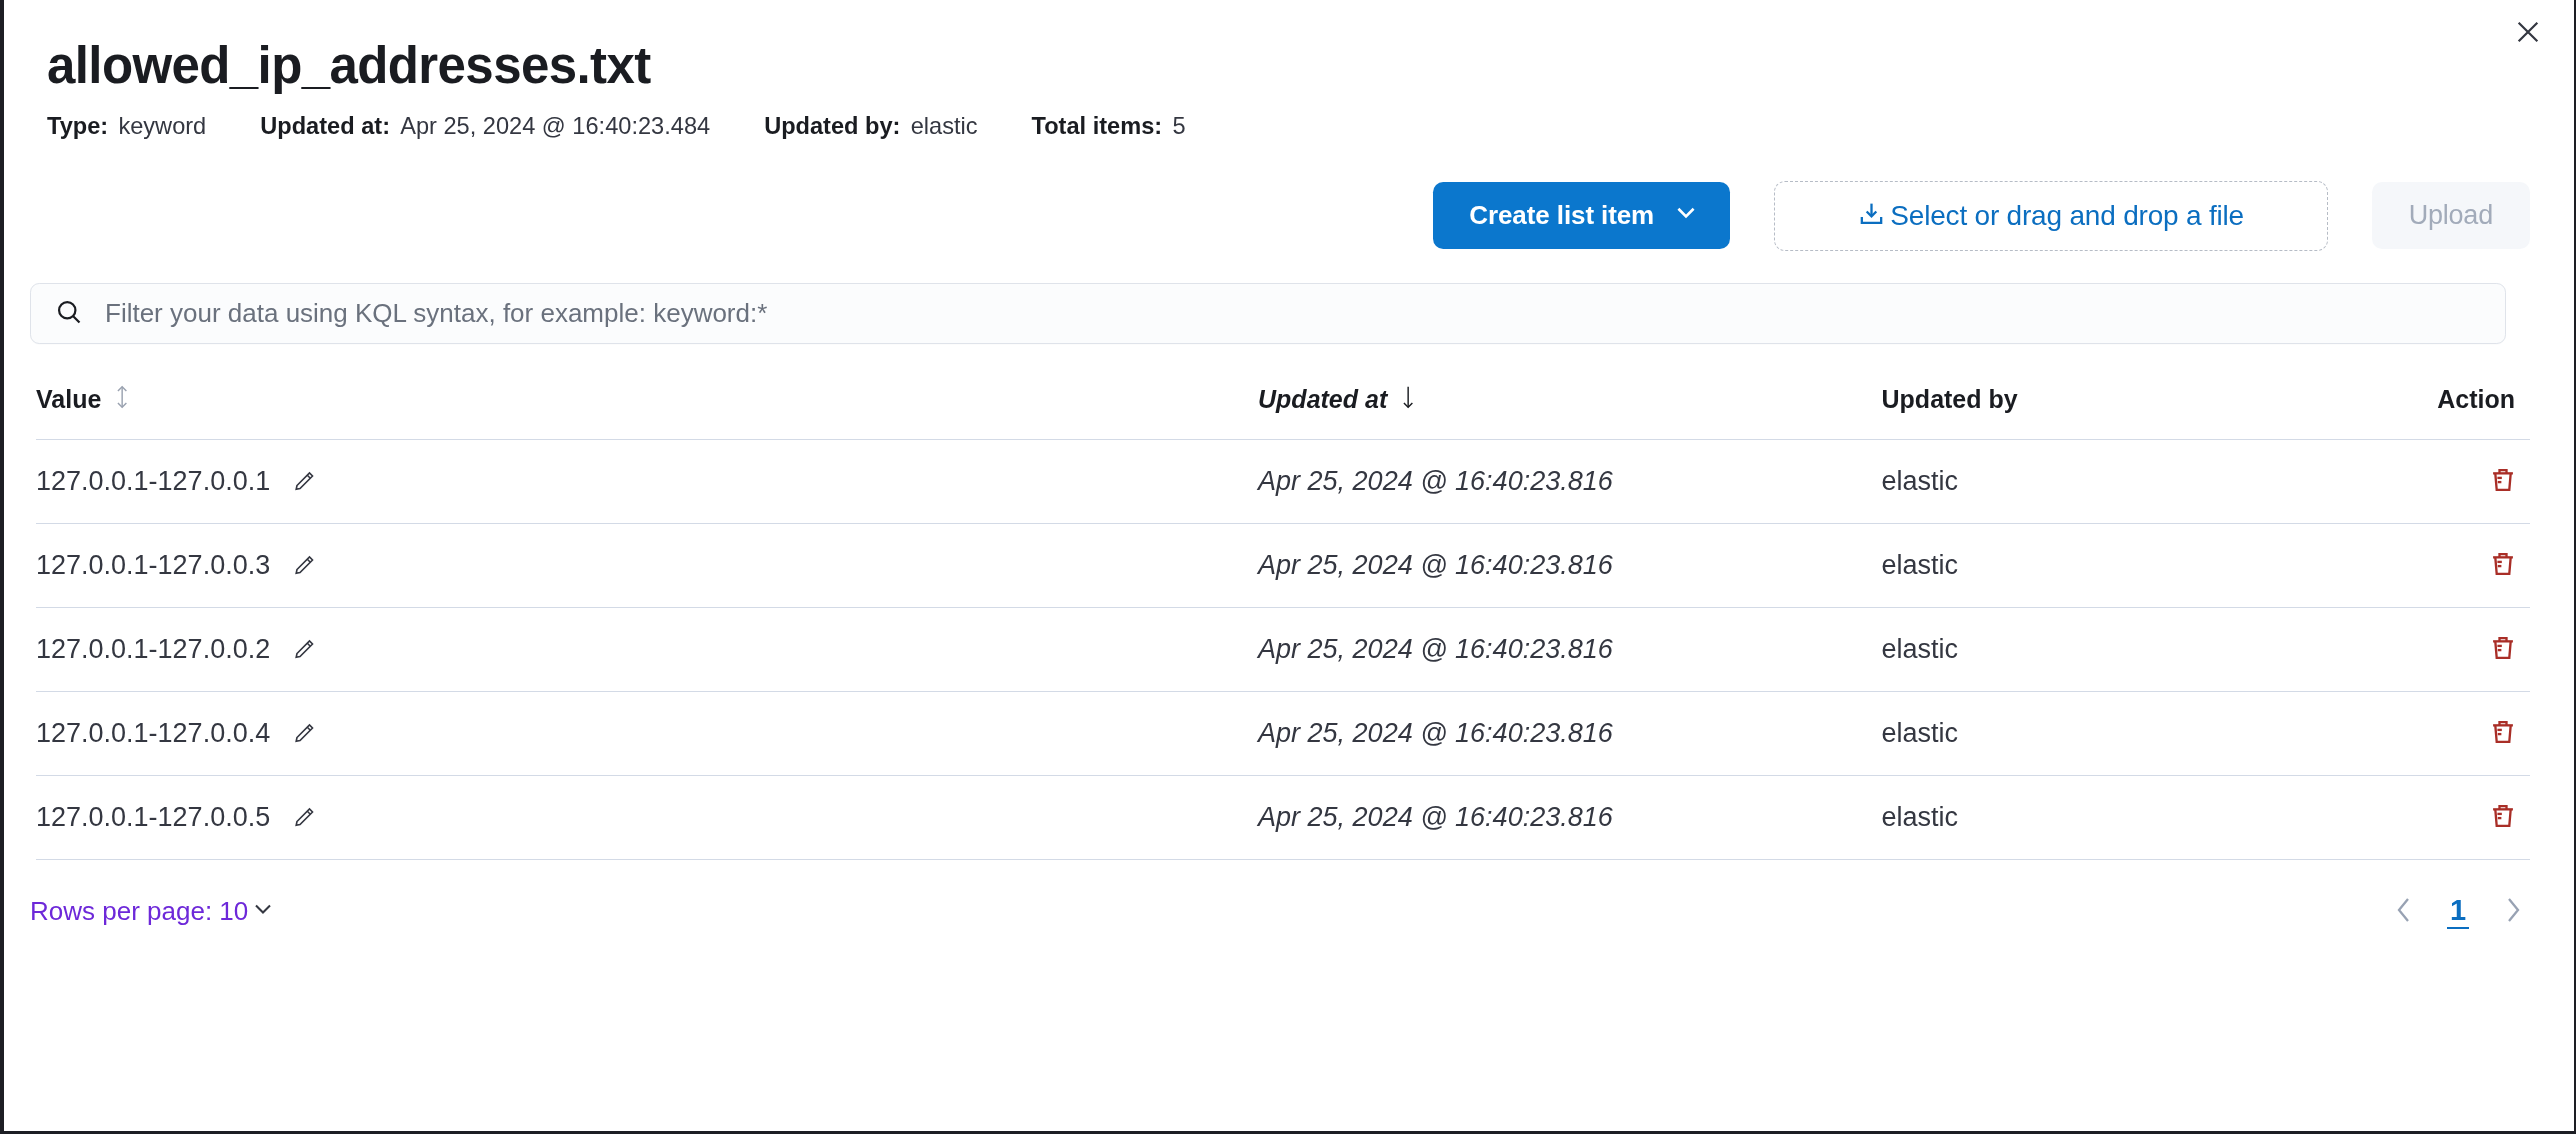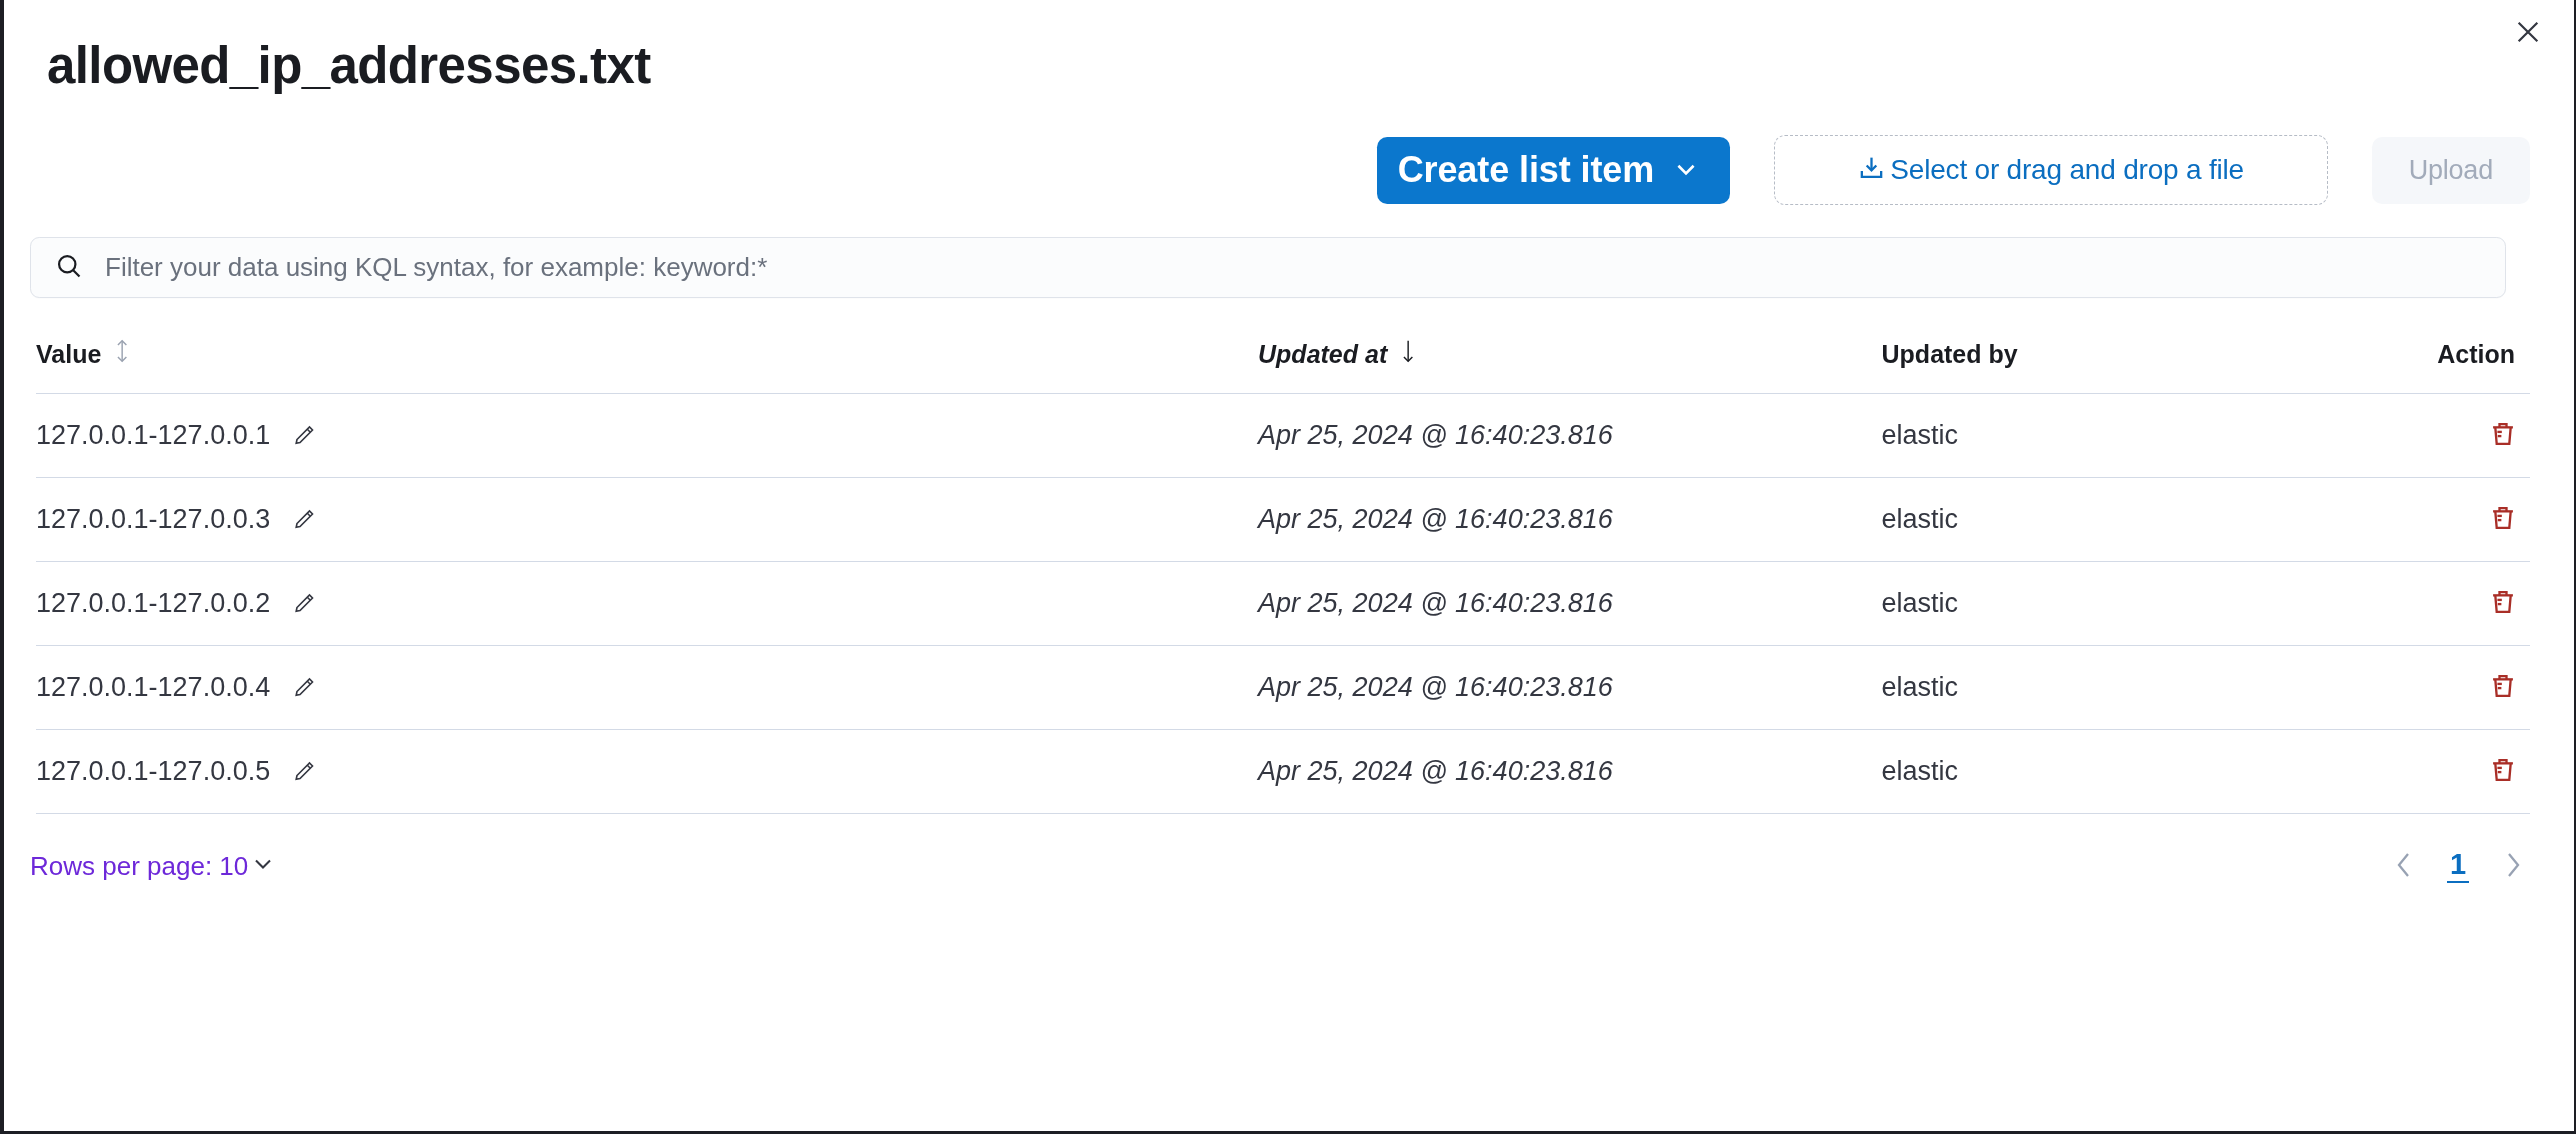--- a/index.html
+++ b/index.html
@@ -79,22 +79,22 @@
 
   .btn-create {
     display: flex;
     align-items: center;
     gap: 18.5px;
     background: #0b77cd;
     color: #ffffff;
     border: none;
     border-radius: 10.2px;
     height: 67px;
-    padding: 0 31px 0 21px;
-    font-size: 36px;
+    padding: 0 31px 0 36px;
+    font-size: 26px;
     font-weight: 700;
     font-family: "Liberation Sans", sans-serif;
     cursor: pointer;
     letter-spacing: -0.1px;
   }
   .btn-create svg { width: 26px; height: 26px; stroke: #ffffff; stroke-width: 2.4; fill: none; }
 
   .file-picker {
     display: flex;
     align-items: center;
@@ -242,20 +242,38 @@
     <span>
       <svg viewBox="0 0 24 24">
           <path d="M4 4 L20 20 M20 4 L4 20"></path>
         </svg>
     </span>
   </button>
 
   <div class="header">
     <div class="title">allowed_ip_addresses.txt</div>
 
+    <div class="meta-row">
+      <div class="meta-item">
+        <span class="meta-label">Type:</span>
+        <span class="meta-value">keyword</span>
+      </div>
+      <div class="meta-item">
+        <span class="meta-label">Updated at:</span>
+        <span class="meta-value">Apr 25, 2024 @ 16:40:23.484</span>
+      </div>
+      <div class="meta-item">
+        <span class="meta-label">Updated by:</span>
+        <span class="meta-value">elastic</span>
+      </div>
+      <div class="meta-item">
+        <span class="meta-label">Total items:</span>
+        <span class="meta-value">5</span>
+      </div>
+    </div>
   </div>
 
   <div class="action-bar">
     <button class="btn-create">
       <span>Create list item</span>
       <span>
         <svg viewBox="0 0 24 24">
             <path d="M5 9 L12 16 L19 9"></path>
           </svg>
       </span>

